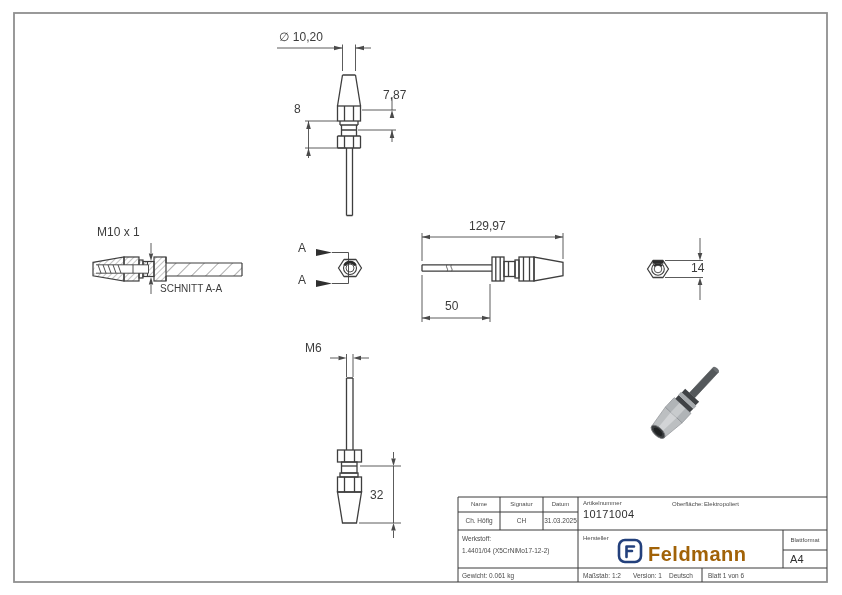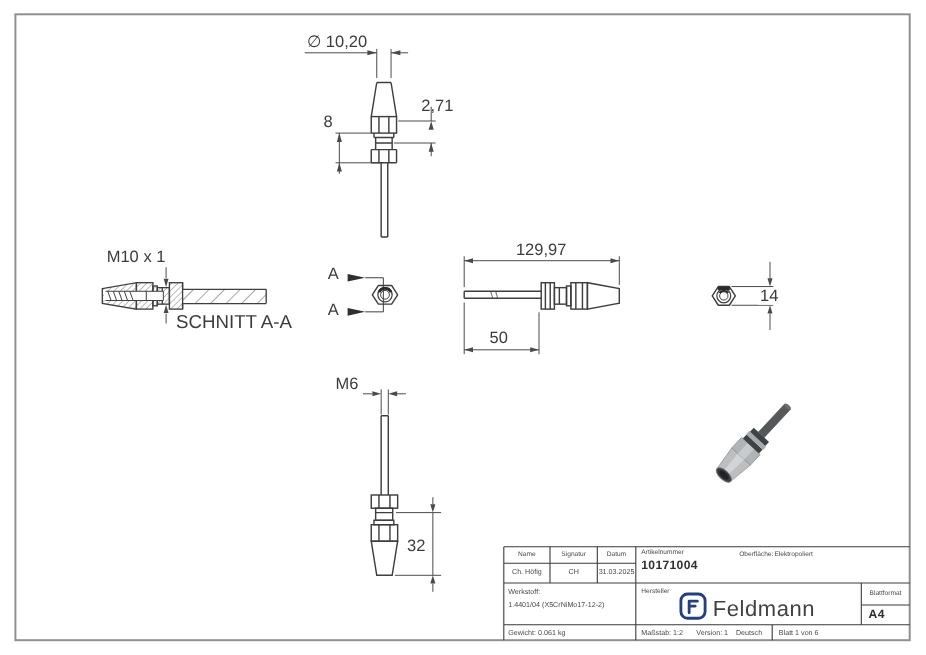--- a/index.html
+++ b/index.html
@@ -1,27 +1,27 @@
 <!DOCTYPE html>
 <html><head>
 <meta charset="utf-8">
 <style>
   html,body{margin:0;padding:0;background:#fff;}
   #sheet{position:relative;width:842px;height:595px;background:#ffffff;overflow:hidden;
          font-family:"Liberation Sans", sans-serif;color:#3a3a3a;}
   svg{position:absolute;left:0;top:0;}
-  .lbl{position:absolute;font-size:15px;color:#3c3c3c;white-space:nowrap;line-height:1;}
+  .lbl{position:absolute;font-size:12px;color:#3c3c3c;white-space:nowrap;line-height:1;}
   .lbl.bg{background:#fff;padding:0 2px;}
   .tb{position:absolute;white-space:nowrap;color:#4a4a4a;line-height:1.1;}
   .tb.h{font-size:6px;}
   .tb.v{font-size:6.5px;}
-  .tb.big{font-size:11px;color:#2f2f2f;letter-spacing:0.3px;font-weight:bold;}
+  .tb.big{font-size:11px;color:#2f2f2f;letter-spacing:0.3px;}
   .cell{position:absolute;display:flex;align-items:center;justify-content:center;}
-  .brandtxt{position:absolute;font-size:20px;font-weight:normal;color:#404040;letter-spacing:0.5px;}
-  .caption{font-size:17px;}
+  .brandtxt{position:absolute;font-size:20px;font-weight:bold;color:#a16207;letter-spacing:0.5px;}
+  .caption{font-size:10px;}
 </style>
 </head>
 <body>
 
 <div id="sheet">
 
   <svg width="842" height="595" viewBox="0 0 842 595">
     <defs>
       <pattern id="h1" width="4" height="4" patternUnits="userSpaceOnUse" patternTransform="rotate(45)">
         <line x1="0" y1="0" x2="0" y2="4" stroke="#555" stroke-width="0.7"></line>
@@ -165,21 +165,21 @@
     </g>
 
     <g stroke="#3a3a3a" stroke-width="1" fill="none">
       <path d="M458,497 H827 M458,497 V582 M458,512 H578 M458,530 H827 M458,568 H827 M783,550 H827"></path>
       <path d="M500,497 V530 M543,497 V530 M578,497 V582 M783,530 V568 M702,568 V582"></path>
     </g>
   </svg>
 
   <div class="lbl" style="left:279px;top:31px;">∅ 10,20</div>
   <div class="lbl" style="left:294px;top:103px;">8</div>
-  <div class="lbl" style="left:383px;top:89px;">2,71</div>
+  <div class="lbl" style="left:383px;top:89px;">7,87</div>
 
   <div class="lbl" style="left:97px;top:226px;text-align:right;">M10 x 1</div>
   <div class="lbl caption" style="left:160px;top:284px;">SCHNITT A-A</div>
 
   <div class="lbl" style="left:298px;top:242px;">A</div>
   <div class="lbl" style="left:298px;top:274px;">A</div>
 
   <div class="lbl" style="left:469px;top:220px;">129,97</div>
   <div class="lbl" style="left:445px;top:300px;">50</div>
 

